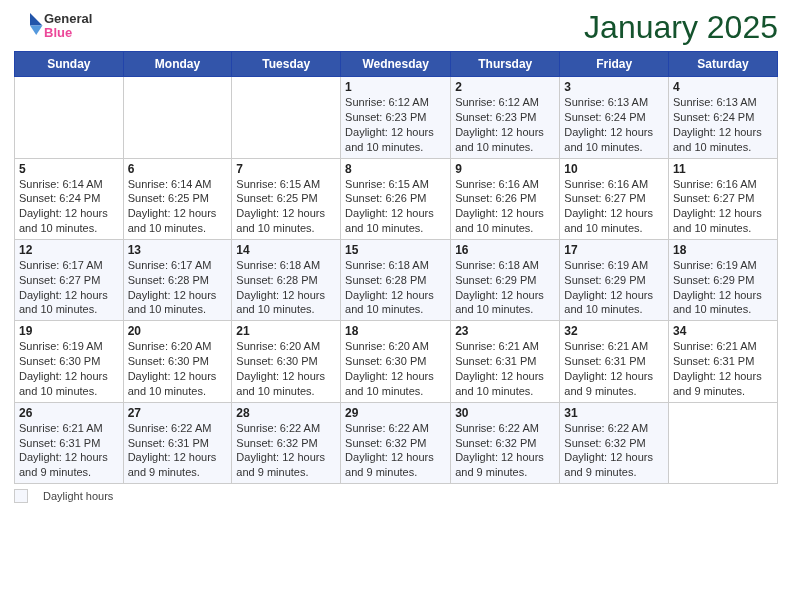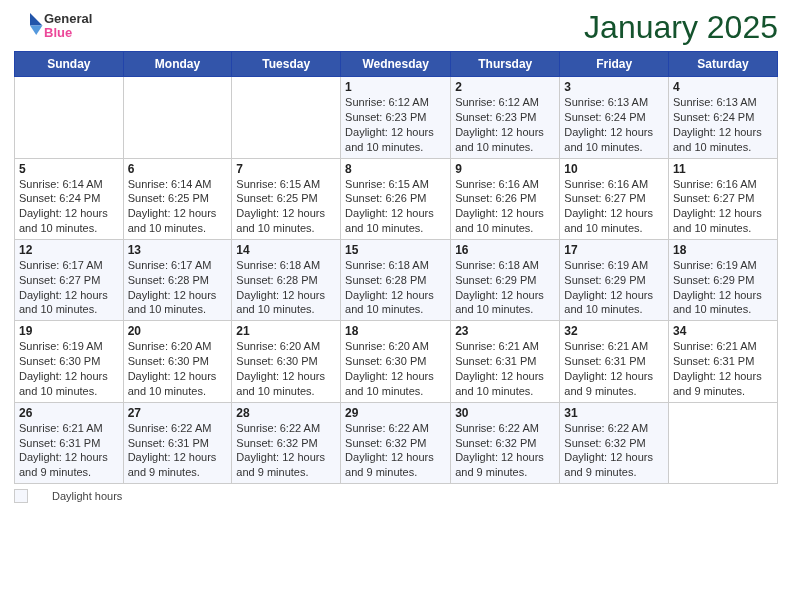--- a/index.html
+++ b/index.html
@@ -93,21 +93,21 @@
       font-size: 11px;
       color: #333;
       line-height: 1.35;
     }
     .empty-cell {
       background: #fff !important;
     }
     .legend {
       display: flex;
       align-items: center;
-      gap: 24px;
+      gap: 15px;
       margin-top: 5px;
       font-size: 11px;
       color: #444;
     }
     .legend-box {
       width: 14px;
       height: 14px;
       background: #f5f7fd;
       border: 1px solid #ccc;
       display: inline-block;

